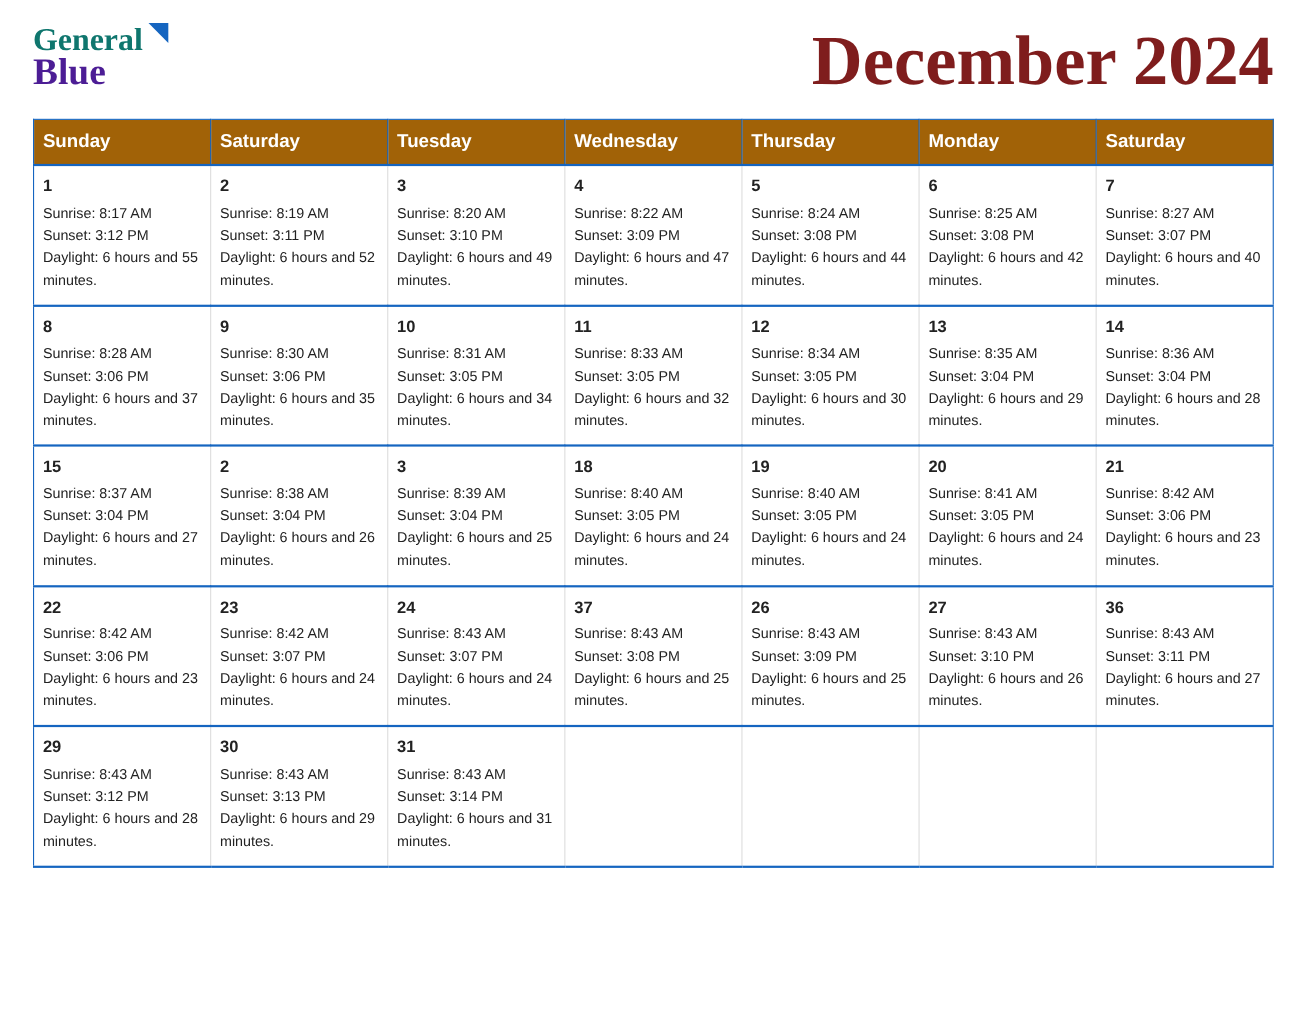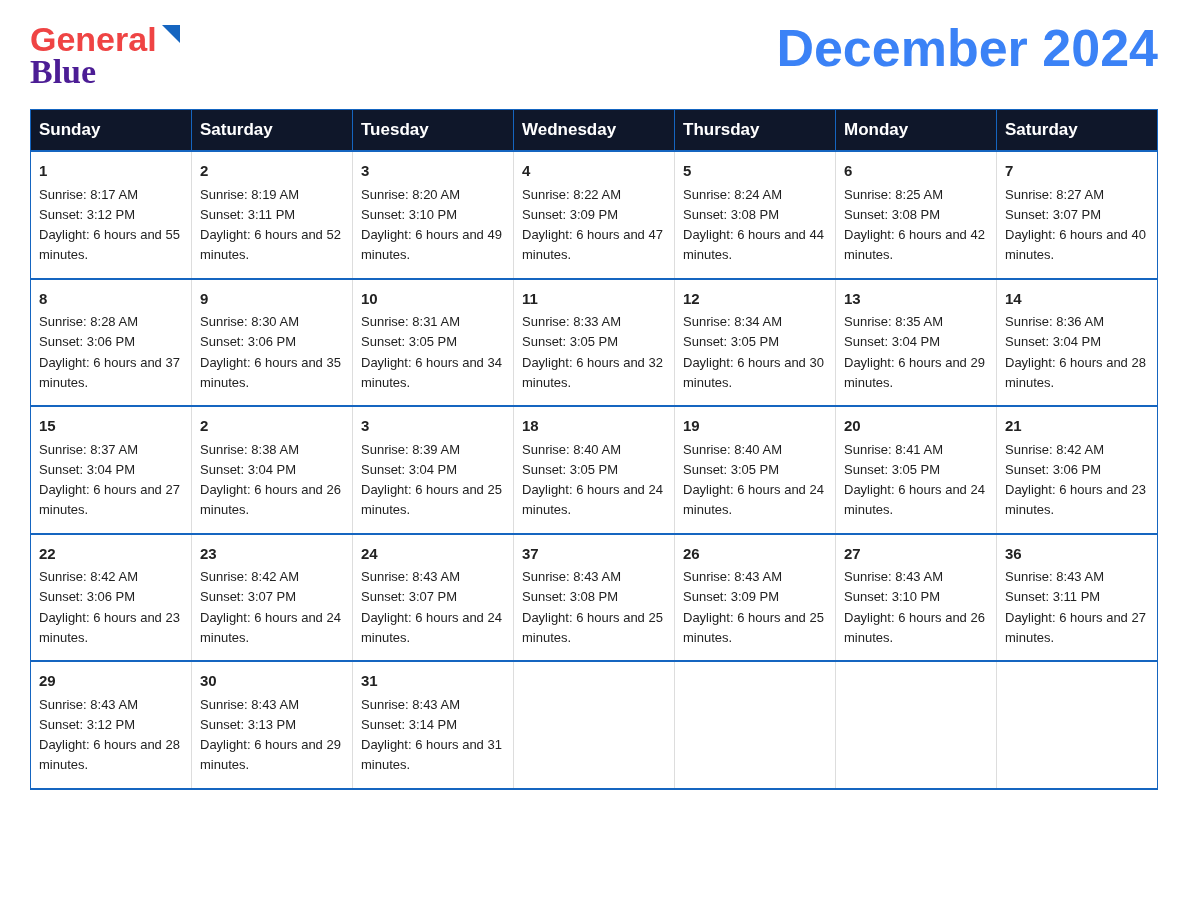--- a/index.html
+++ b/index.html
@@ -19,37 +19,38 @@
     }
     .logo-area {
       display: flex;
       flex-direction: column;
       align-items: flex-start;
     }
     .title-area {
       text-align: right;
     }
     .month-title {
-      font-size: 52px;
+      font-size: 64px;
       font-weight: bold;
-      color: #3b82f6;
+      color: #7f1d1d;
       line-height: 1.1;
+      font-family: Liberation Serif, serif;
     }
     .location-title {
       font-size: 22px;
       color: #444;
       margin-top: 4px;
     }
     table {
       width: 100%;
       border-collapse: collapse;
       table-layout: fixed;
     }
     thead tr th {
-      background-color: #0f172a;
+      background-color: #a16207;
       color: #fff;
       font-size: 17px;
       font-weight: bold;
       padding: 10px 8px;
       text-align: left;
       border: 1px solid #1565C0;
     }
     tbody tr {
       border-top: 2px solid #1565C0;
     }
@@ -83,21 +84,21 @@
       color: #222;
       line-height: 1.55;
     }
   </style>
 </head>
 <body>
 
 <div class="header-area">
   <div class="logo-area">
     <div style="display:flex; align-items:center;">
-      <span style="font-size:34px; font-weight:bold; color:#ef4444; font-family:Liberation Sans, sans-serif;">General</span>
+      <span style="font-size:29px; font-weight:bold; color:#0f766e; font-family:Liberation Serif, serif;">General</span>
       <span style="display:inline-block; margin-left:3px; position:relative; top:-4px;">
         
         <svg width="22" height="22" viewBox="0 0 22 22">
           <polygon points="2,2 20,2 20,20" fill="#1565C0"></polygon>
         </svg>
       </span>
     </div>
     <div style="font-size:34px; font-weight:bold; color:#4c1d95; font-family:Georgia,serif; margin-top:-6px;">Blue</div>
   </div>
   <div class="title-area">

